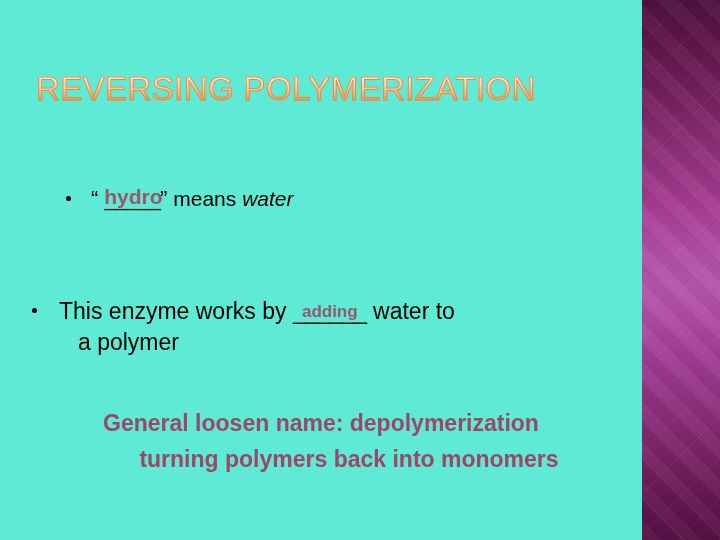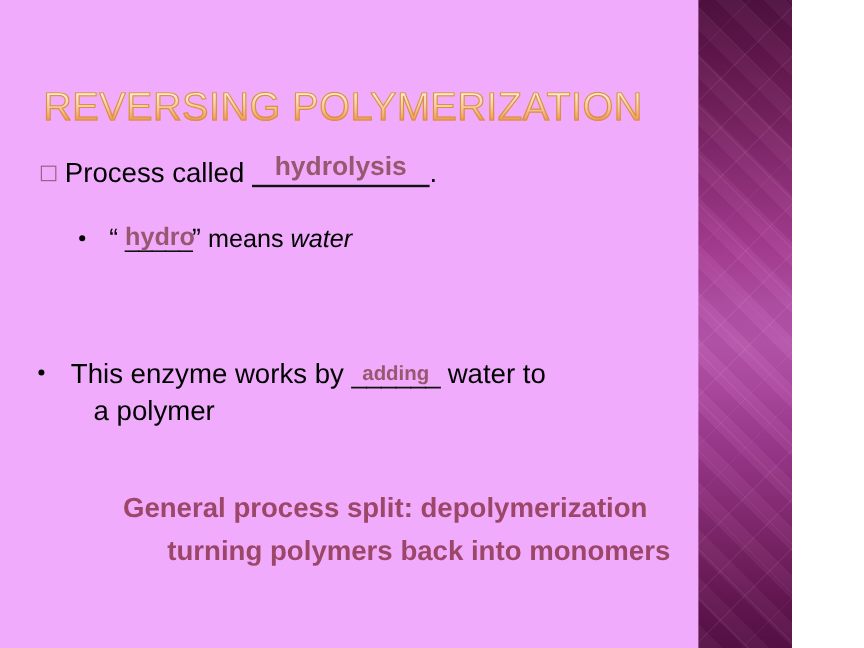--- a/index.html
+++ b/index.html
@@ -9,23 +9,23 @@
   }
   body {
     width: 720px;
     height: 540px;
     overflow: hidden;
     font-family: "Liberation Sans", sans-serif;
   }
 
   #slide {
     position: relative;
-    width: 660px;
-    height: 540px;
-    background: #f0abfc;
+    width: 720px;
+    height: 540px;
+    background: #5eead4;
     overflow: hidden;
   }
 
   
   #side-band {
     position: absolute;
     top: 0;
     right: 0;
     width: 78px;
     height: 540px;
@@ -225,39 +225,36 @@
 <div id="slide">
 
   <div id="side-band">
     <div id="side-band-pattern"></div>
   </div>
 
   <div id="content">
 
     <div id="title">REVERSING POLYMERIZATION</div>
 
-    <div id="line-process">
-      <span class="sq-bullet"></span><span>Process called</span>&nbsp;<span class="blank solid"><span class="rule" style="width:148px;">&nbsp;</span><span class="answer">hydrolysis</span></span><span>.</span>
-    </div>
 
     <div id="sub-bullets">
 
       <span class="sub-row">
         <span class="dot-bullet"></span><span class="quote">“</span>&nbsp;<span class="blank sub"><span class="rule">_____</span><span class="answer">hydro</span></span><span class="quote">”</span>&nbsp;<span>means</span>&nbsp;<span class="ital">water</span>
       </span>
 
 
     </div>
 
     <div id="line-enzyme">
       <span class="row1">
         <span class="dot-bullet"></span><span>This enzyme works by</span>&nbsp;<span class="blank enz"><span class="rule">______</span><span class="answer">adding</span></span>&nbsp;<span>water to</span>
       </span>
       <span class="row2">a polymer</span>
     </div>
 
     <div id="closing">
-      <span class="c-line c-line1">General process split: depolymerization</span>
+      <span class="c-line c-line1">General loosen name: depolymerization</span>
       <span class="c-line c-line2">turning polymers back into monomers</span>
     </div>
 
   </div>
 </div>
 
 </body></html>

